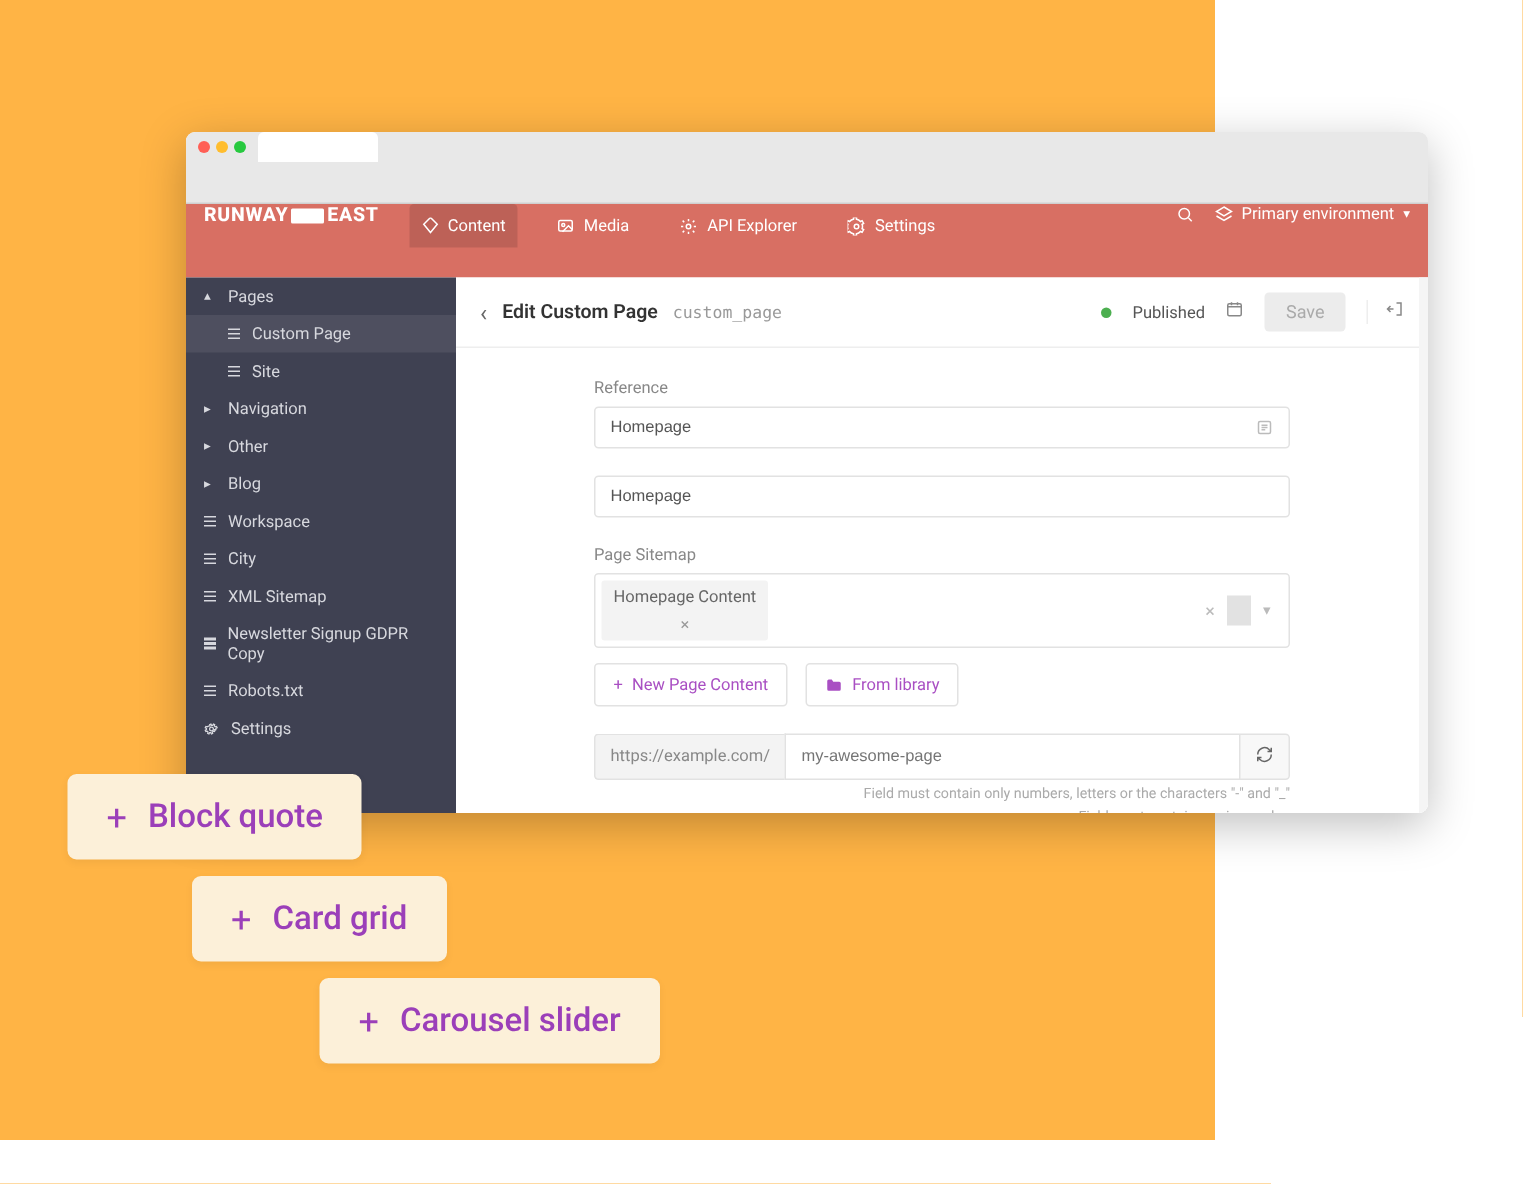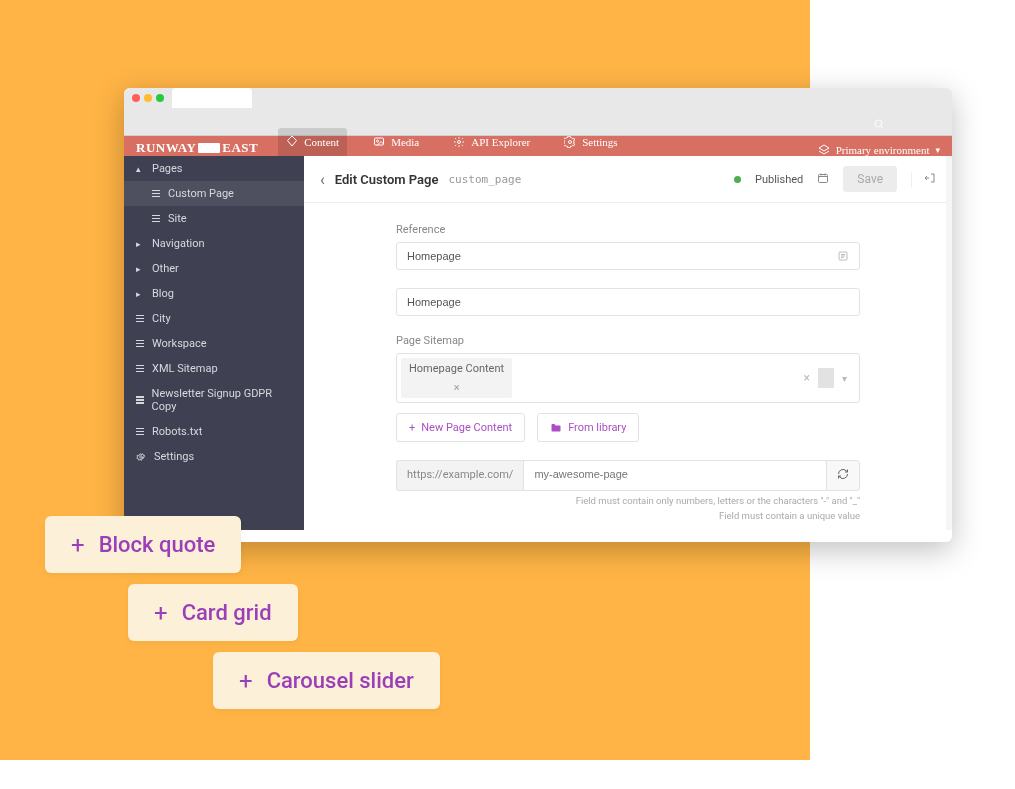--- a/index.html
+++ b/index.html
@@ -7,28 +7,28 @@
   .orange-bg { position: absolute; left: 0; top: 0; width: 810px; height: 760px; background: #ffb445; }
   .browser { position: absolute; left: 124px; top: 88px; width: 828px; height: 454px; background: #fff; border-radius: 6px; box-shadow: 0 8px 30px rgba(0,0,0,.25); overflow: hidden; }
   .titlebar { height: 20px; background: #e8e8e8; display: flex; align-items: center; padding: 0 8px; }
   .dots { display: flex; gap: 4px; }
   .dot { width: 8px; height: 8px; border-radius: 50%; }
   .dot.r { background: #ff5f56; }
   .dot.y { background: #ffbd2e; }
   .dot.g { background: #27c93f; }
   .tab { width: 80px; height: 20px; background: #fff; margin-left: 8px; border-radius: 4px 4px 0 0; }
   .tabbar { height: 28px; background: #e8e8e8; border-bottom: 1px solid #d0d0d0; }
-  .appbar { height: 20px; background: #d86f63; display: flex; align-items: flex-end; padding: 0 12px; color: #fff; font-size: 11px; font-family: Liberation Serif, serif; }
+  .appbar { height: 49px; background: #d86f63; display: flex; align-items: flex-start; padding: 0 12px; color: #fff; font-size: 11px; }
   .logo { font-weight: 800; letter-spacing: 0.5px; font-size: 13px; display: flex; align-items: center; gap: 2px; }
   .logo-box { display:inline-block; width:22px; height:10px; background:#fff; border-radius:1px; }
   .nav { display: flex; gap: 18px; margin-left: 20px; }
   .nav-item { display: flex; align-items: center; gap: 6px; padding: 8px 8px; cursor: pointer; }
   .nav-item.active { background: rgba(0,0,0,.12); border-radius: 3px 3px 0 0; }
   .spacer { flex: 1; }
-  .right-tools { display: flex; align-items: center; gap: 14px; flex-direction: column; }
+  .right-tools { display: flex; align-items: center; gap: 14px; }
   .env { display: flex; align-items: center; gap: 6px; font-size: 11px; }
   .body { display: flex; height: calc(100% - 80px); }
   .sidebar { width: 180px; background: #3f4152; color: #d7d8de; font-size: 11px; overflow: hidden; }
   .side-item { display: flex; align-items: center; gap: 8px; padding: 6px 12px; cursor: pointer; }
   .side-item.sub { padding-left: 28px; }
   .side-item.active-sub { background: rgba(255,255,255,.08); }
   .caret { font-size: 9px; width: 8px; display:inline-block; }
   .bars { display:inline-flex; flex-direction:column; gap:1.5px; width:8px;}
   .bars span{ height:1.5px; background:#d7d8de; display:block;}
   .main { flex: 1; background: #fff; display: flex; flex-direction: column; position: relative; }
@@ -172,29 +172,29 @@
       <div class="side-item">
           <span class="caret">▸</span>
           <span>Blog</span>
         </div>
       <div class="side-item">
           <span class="bars">
             <span></span>
             <span></span>
             <span></span>
           </span>
+          <span>Workspace</span>
+        </div>
+      <div class="side-item">
+          <span class="bars">
+            <span></span>
+            <span></span>
+            <span></span>
+          </span>
           <span>City</span>
-        </div>
-      <div class="side-item">
-          <span class="bars">
-            <span></span>
-            <span></span>
-            <span></span>
-          </span>
-          <span>Workspace</span>
         </div>
       <div class="side-item">
           <span class="bars">
             <span></span>
             <span></span>
             <span></span>
           </span>
           <span>XML Sitemap</span>
         </div>
       <div class="side-item">

